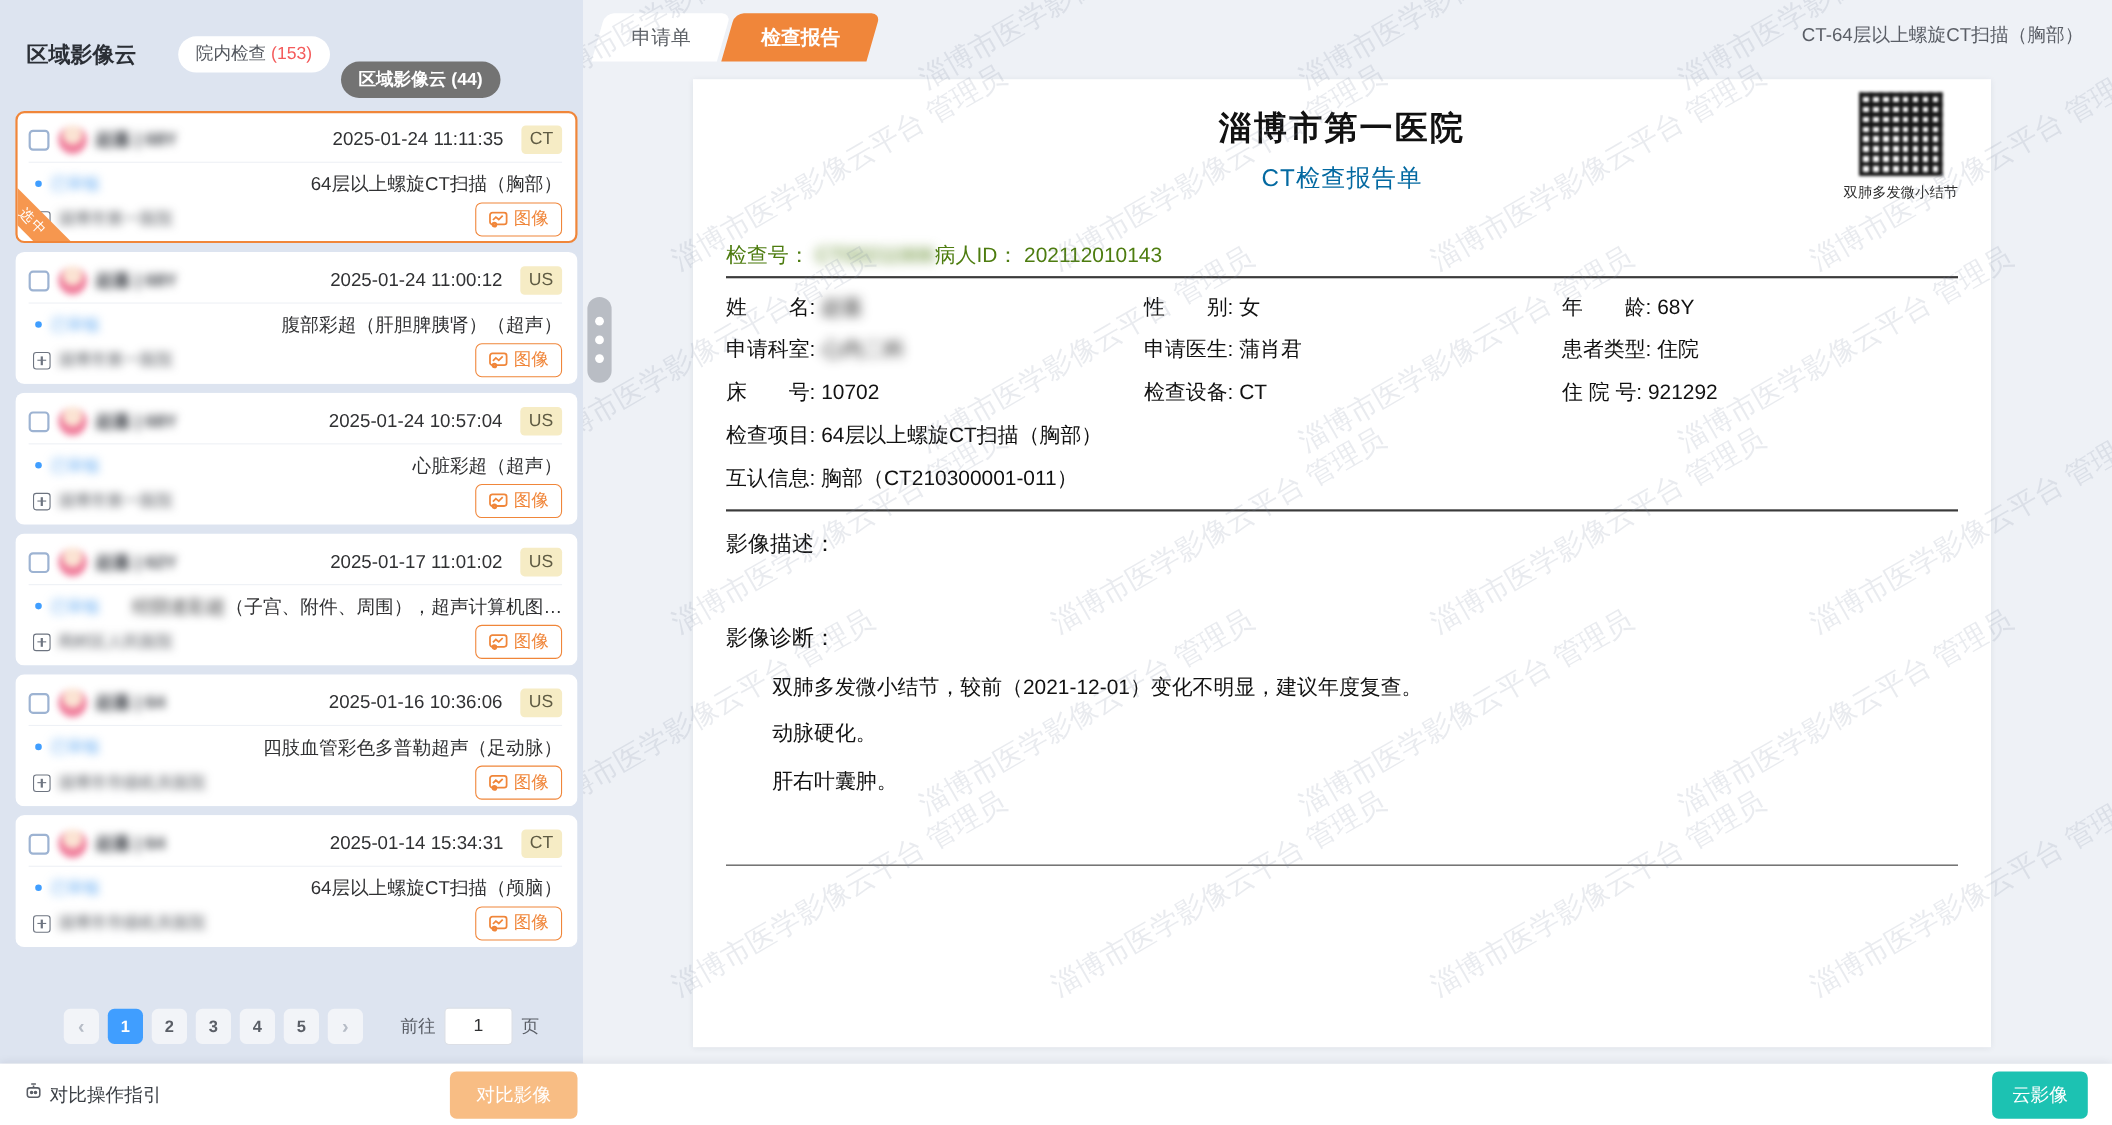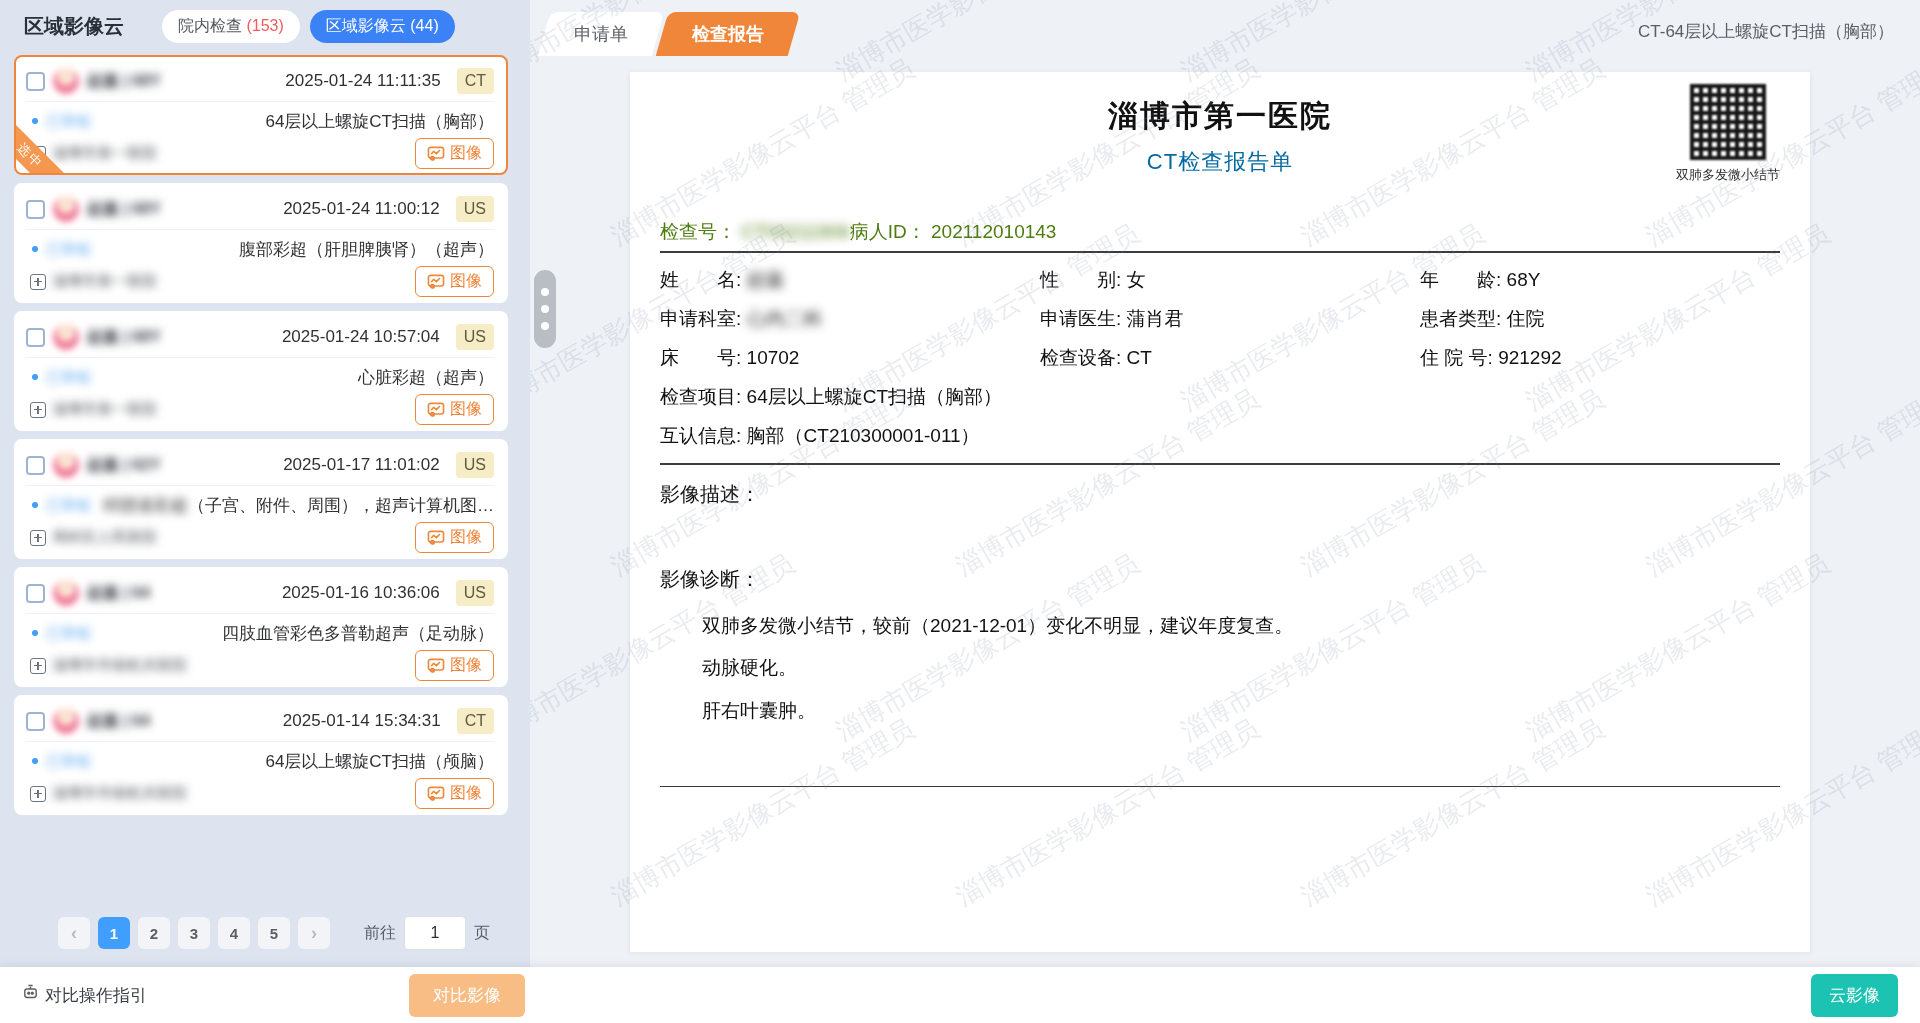--- a/index.html
+++ b/index.html
@@ -21,23 +21,23 @@
   
   .body { flex:1 1 auto; display:flex; position:relative; overflow:hidden; }
 
   
   .sidebar { width:530px; flex:0 0 530px; background:#dde4f0; display:flex; flex-direction:column; padding:0 0 0 0; }
   .sidebar-head { display:flex; align-items:center; padding:10px 14px 8px 24px; gap:10px; }
   .sidebar-title { font-size:20px; font-weight:bold; color:#2b2f36; margin-right:28px; }
   .pill { border-radius:17px; padding:6px 16px; font-size:16px; cursor:pointer; white-space:nowrap; }
   .pill.inactive { background:#ffffff; color:#53575e; }
   .pill.inactive .count { color:#f45b5b; }
-  .pill.active { background:#3b82f6; color:#fff; font-weight:normal; }
-
-  .card-list { flex:1 1 auto; padding:4px 22px 0 14px; display:flex; flex-direction:column; gap:8px; overflow:hidden; }
+  .pill.active { background:#737373; color:#fff; font-weight:bold;margin-top:46px; }
+
+  .card-list { flex:1 1 auto; padding:4px 5px 0 14px; display:flex; flex-direction:column; gap:8px; overflow:hidden; }
   .card { position:relative; background:#fff; border-radius:8px; border:2px solid transparent;
           height:120px; padding:6px 12px 6px 10px; overflow:hidden; flex:0 0 120px; }
   .card.selected { border-color:#f0863a; }
   .card-row1 { display:flex; align-items:center; gap:8px; height:36px; }
   .checkbox { width:19px; height:19px; border:2px solid #9db3d2; border-radius:4px; background:#fff; flex:0 0 19px; cursor:pointer; }
   .mini-avatar { width:26px; height:26px; border-radius:50%; background:radial-gradient(circle at 50% 32%,#fbe3d3 0 40%,#f07f9d 42%); filter:blur(3px); flex:0 0 26px; }
   .card-name { font-size:16px; color:#3a3e45; font-weight:600; filter:blur(4px); }
   .card-time { margin-left:auto; font-size:17px; color:#303133; }
   .modality-badge { background:#f6ecc5; color:#5f5b43; font-size:16px; border-radius:4px; padding:4px 8px; margin-left:8px; }
   .card-div { border-top:1px solid #eef1f6; margin:2px 0 6px; }

